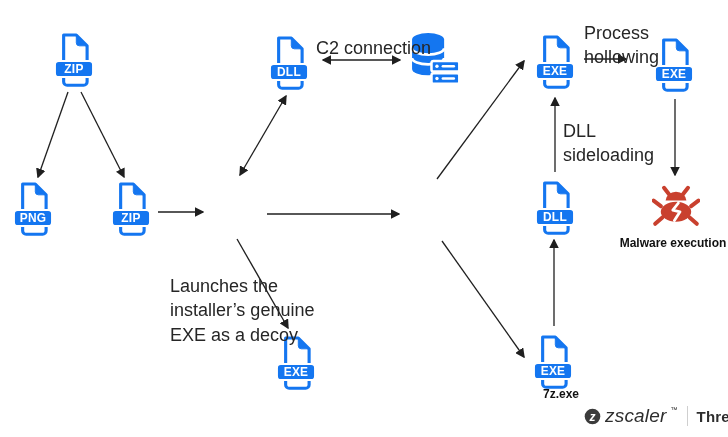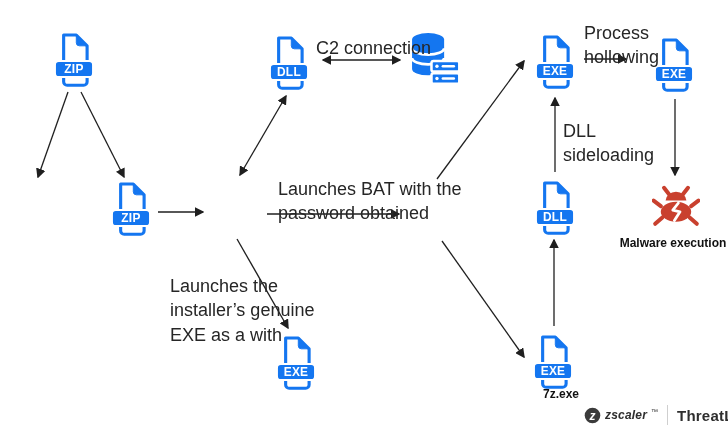--- a/index.html
+++ b/index.html
@@ -33,21 +33,21 @@
   .annotation{
     position:absolute;font-size:18px;line-height:1.35;color:var(--text);
     white-space:pre-line;
   }
   .caption{position:absolute;font-size:12px;font-weight:700;color:#111;text-align:center;}
   #footer-logo{
     position:absolute;left:584px;top:405px;display:flex;align-items:center;gap:9px;
     color:#2e2e2e;
   }
   .brand-wrap{display:flex;align-items:center;gap:4px;}
-  .brand{font-style:italic;font-weight:700;font-size:12px;letter-spacing:.2px;}
+  .brand{font-style:italic;font-weight:400;font-size:19px;letter-spacing:.2px;}
   .tm{font-size:7px;align-self:flex-start;margin-top:1px;}
   .logo-divider{width:1px;height:20px;background:#cfcfcf;}
   .division{font-weight:700;font-size:15px;letter-spacing:.2px;}
   .mark-svg{display:block;width:17px;height:17px;}
   .mark-circle{fill:#3b3b3b;}
   .mark-z{fill:#fff;font:italic 700 12px "Liberation Sans",sans-serif;text-anchor:middle;}
 </style>
 </head>
 <body>
 
@@ -76,20 +76,28 @@
 
   <div class="node" style="left:52px;top:33px">
     <svg class="file-svg" viewBox="0 0 48 60">
       <path class="fi-page" d="M12.7 2.2 H26.5 L38.3 14 V53.2 a3.8 3.8 0 0 1 -3.8 3.8 H16.5 a3.8 3.8 0 0 1 -3.8 -3.8 Z"></path>
       <path class="fi-fold" d="M26.5 2.2 L38.3 14 H29.8 a3.3 3.3 0 0 1 -3.3 -3.3 Z"></path>
       <rect class="fi-band" x="3.2" y="30.5" width="41.6" height="17.6" rx="4.2"></rect>
       <text class="fi-label" x="24" y="44">ZIP</text>
     </svg>
   </div>
 
+  <div class="node" style="left:11px;top:182px">
+    <svg class="file-svg" viewBox="0 0 48 60">
+      <path class="fi-page" d="M12.7 2.2 H26.5 L38.3 14 V53.2 a3.8 3.8 0 0 1 -3.8 3.8 H16.5 a3.8 3.8 0 0 1 -3.8 -3.8 Z"></path>
+      <path class="fi-fold" d="M26.5 2.2 L38.3 14 H29.8 a3.3 3.3 0 0 1 -3.3 -3.3 Z"></path>
+      <rect class="fi-band" x="3.2" y="30.5" width="41.6" height="17.6" rx="4.2"></rect>
+      <text class="fi-label" x="24" y="44">PNG</text>
+    </svg>
+  </div>
 
   <div class="node" style="left:109px;top:182px">
     <svg class="file-svg" viewBox="0 0 48 60">
       <path class="fi-page" d="M12.7 2.2 H26.5 L38.3 14 V53.2 a3.8 3.8 0 0 1 -3.8 3.8 H16.5 a3.8 3.8 0 0 1 -3.8 -3.8 Z"></path>
       <path class="fi-fold" d="M26.5 2.2 L38.3 14 H29.8 a3.3 3.3 0 0 1 -3.3 -3.3 Z"></path>
       <rect class="fi-band" x="3.2" y="30.5" width="41.6" height="17.6" rx="4.2"></rect>
       <text class="fi-label" x="24" y="44">ZIP</text>
     </svg>
   </div>
 
@@ -171,25 +179,23 @@
       <path class="bug-stroke" d="M11 27 L2 20"></path>
       <path class="bug-stroke" d="M49 27 L58 20"></path>
       <path class="bug-stroke" d="M13 41 L4 49"></path>
       <path class="bug-stroke" d="M47 41 L56 49"></path>
       <ellipse class="bug-fill" cx="30" cy="34" rx="19" ry="12.5"></ellipse>
       <path class="bug-crack" d="M33 23 L26 32 L35 34 L28 45"></path>
     </svg>
   </div>
 
   <div class="annotation" style="left:316px;top:36px">C2 connection</div>
-  <div class="annotation" style="left:278px;top:177px">Launches BAT with the
-password obtained</div>
   <div class="annotation" style="left:170px;top:274px">Launches the
 installer’s genuine
-EXE as a with</div>
+EXE as a decoy</div>
   <div class="annotation" style="left:584px;top:21px">Process
 hollowing</div>
   <div class="annotation" style="left:563px;top:119px">DLL
 sideloading</div>
 
   <div class="caption" style="left:524px;top:387px;width:74px">7z.exe</div>
   <div class="caption" style="left:608px;top:236px;width:130px">Malware execution</div>
 
   <div id="footer-logo">
     <div class="brand-wrap">

